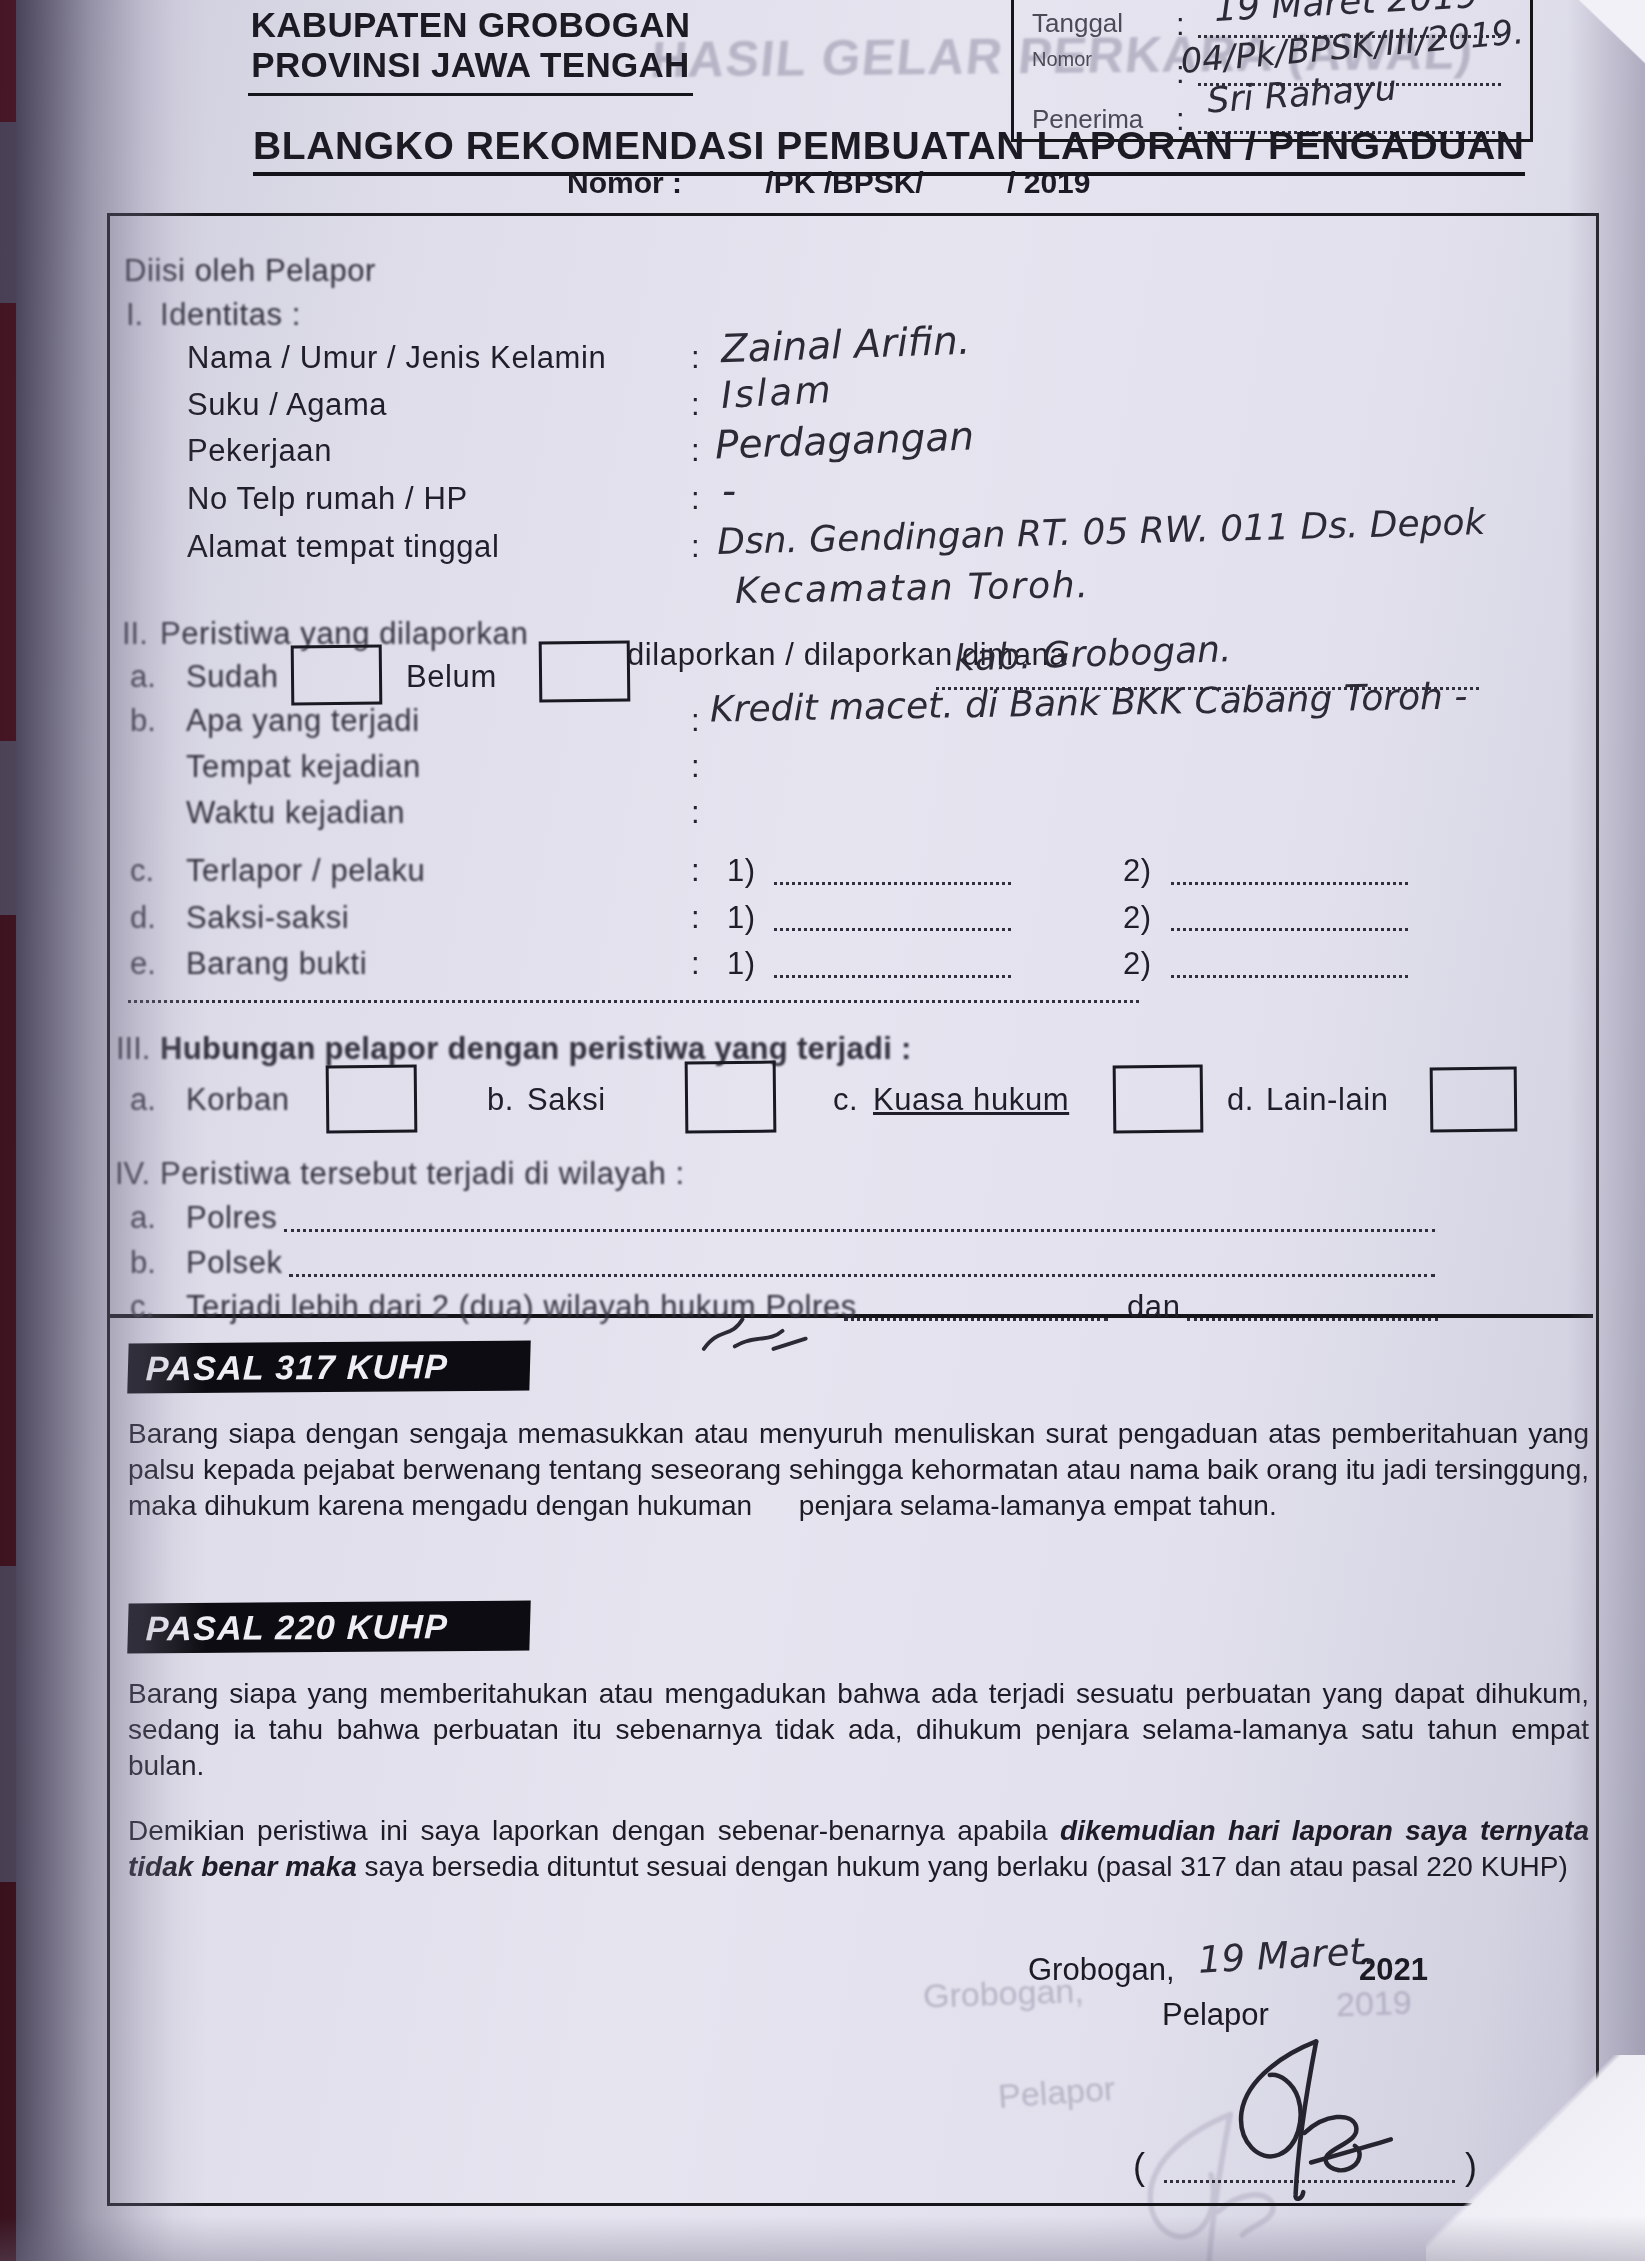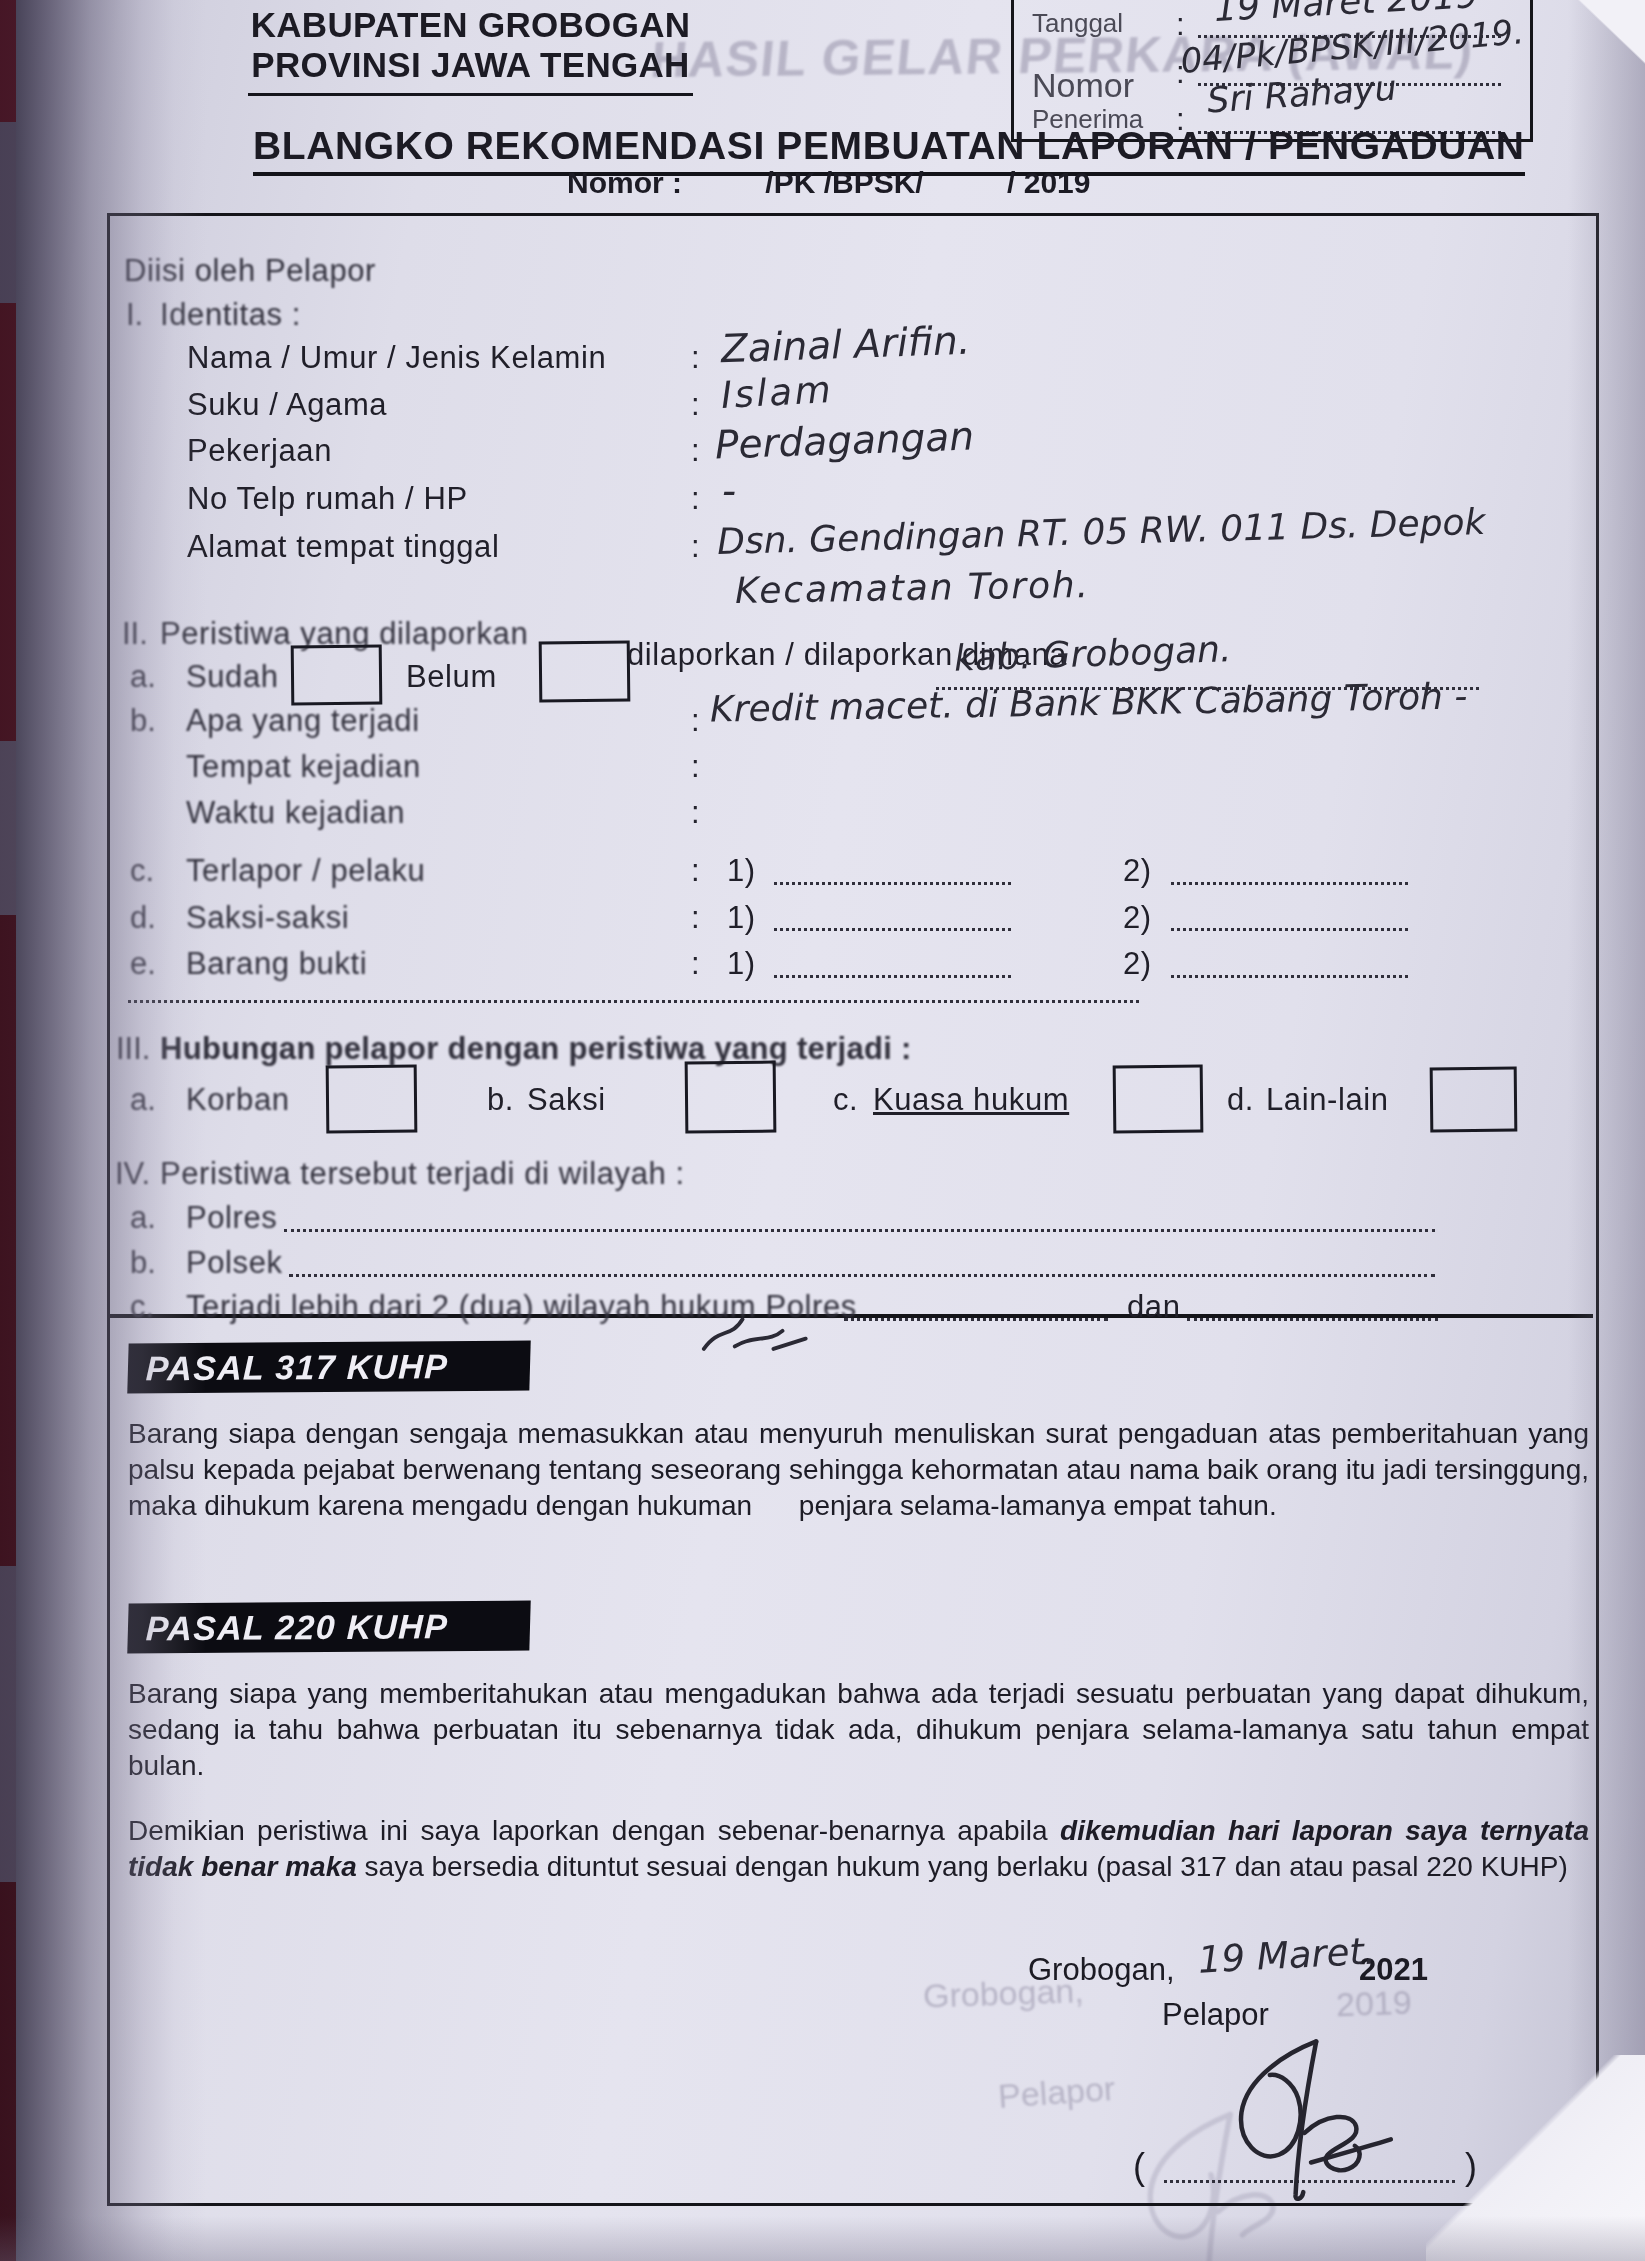--- a/index.html
+++ b/index.html
@@ -33,21 +33,21 @@
     <div style="font-size:35px;font-weight:bold;letter-spacing:0.3px;">KABUPATEN GROBOGAN</div>
     <div style="font-size:35px;font-weight:bold;letter-spacing:0.3px;border-bottom:3.9px solid #15151c;padding-bottom:8px;">PROVINSI JAWA TENGAH</div>
   </div>
 
   <div class="abs" style="left:1011px;top:-5.2px;width:516px;height:141px;border:3.2px solid #15151a;z-index:2;">
     <span class="abs" style="left:18px;top:10.3px;font-size:26px;color:#4b4a56;filter:blur(0.5px);">Tanggal</span>
     <span class="abs colon" style="left:162px;top:9px;">:</span>
     <span class="abs dots" style="left:184px;top:11.6px;width:303px;height:26px;"></span>
     <span class="abs hw" style="left:200px;top:-17px;font-size:36px;transform:rotate(-3deg);">19 Maret 2019</span>
 
-    <span class="abs" style="left:18px;top:68px;font-size:34px;color:#4b4a56;filter:blur(0.5px);">Nomor</span>
+    <span class="abs" style="left:18px;top:50px;font-size:20px;color:#4b4a56;filter:blur(0.5px);">Nomor</span>
     <span class="abs colon" style="left:162px;top:57px;">:</span>
     <span class="abs dots" style="left:184px;top:59px;width:303px;height:26px;"></span>
     <span class="abs hw" style="left:166px;top:28px;font-size:34px;transform:rotate(-5deg);">04/Pk/BPSK/III/2019.</span>
 
     <span class="abs" style="left:18px;top:106px;font-size:26px;color:#4b4a56;filter:blur(0.5px);">Penerima</span>
     <span class="abs colon" style="left:162px;top:104px;">:</span>
     <span class="abs dots" style="left:184px;top:107px;width:303px;height:26px;"></span>
     <span class="abs hw" style="left:193px;top:76px;font-size:35px;transform:rotate(-4deg);">Sri Rahayu</span>
   </div>
 

